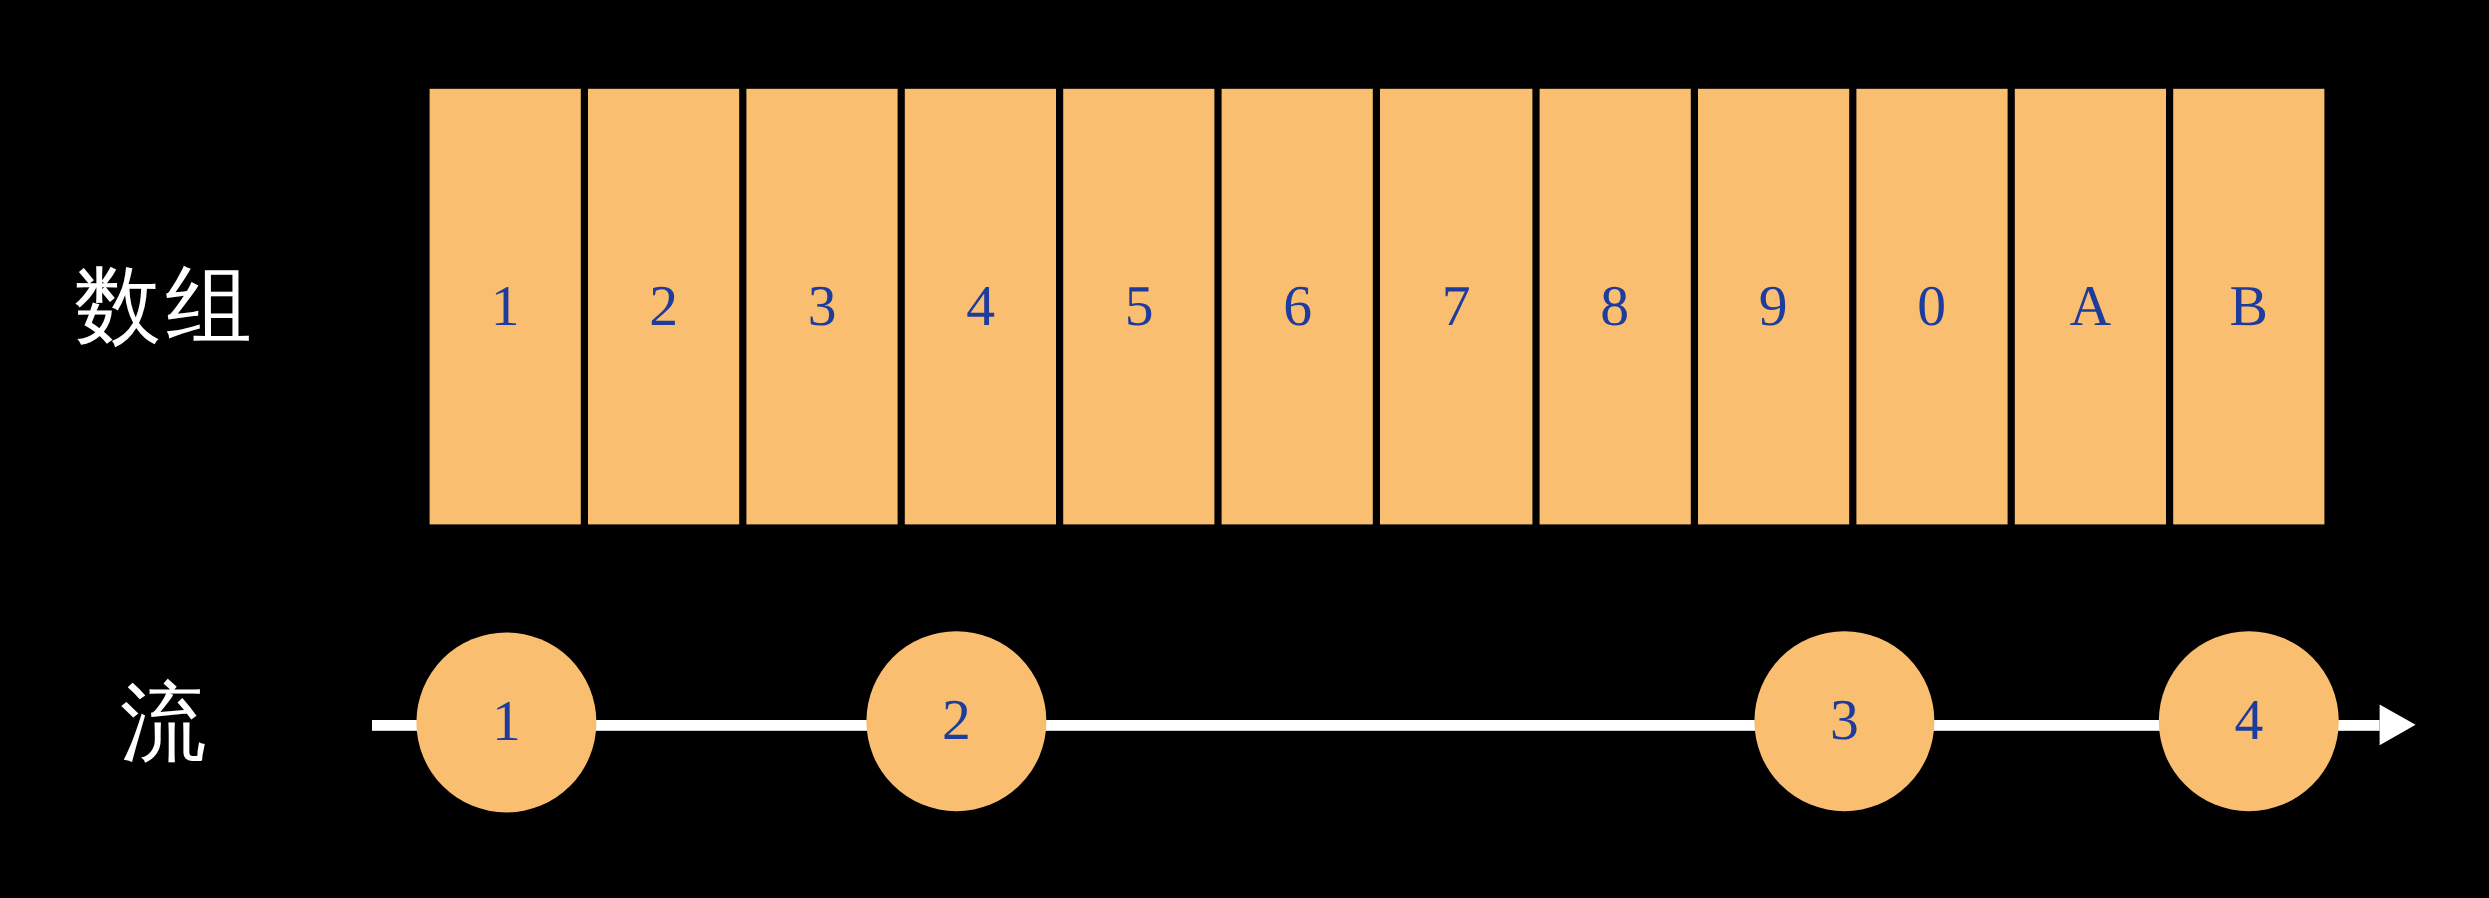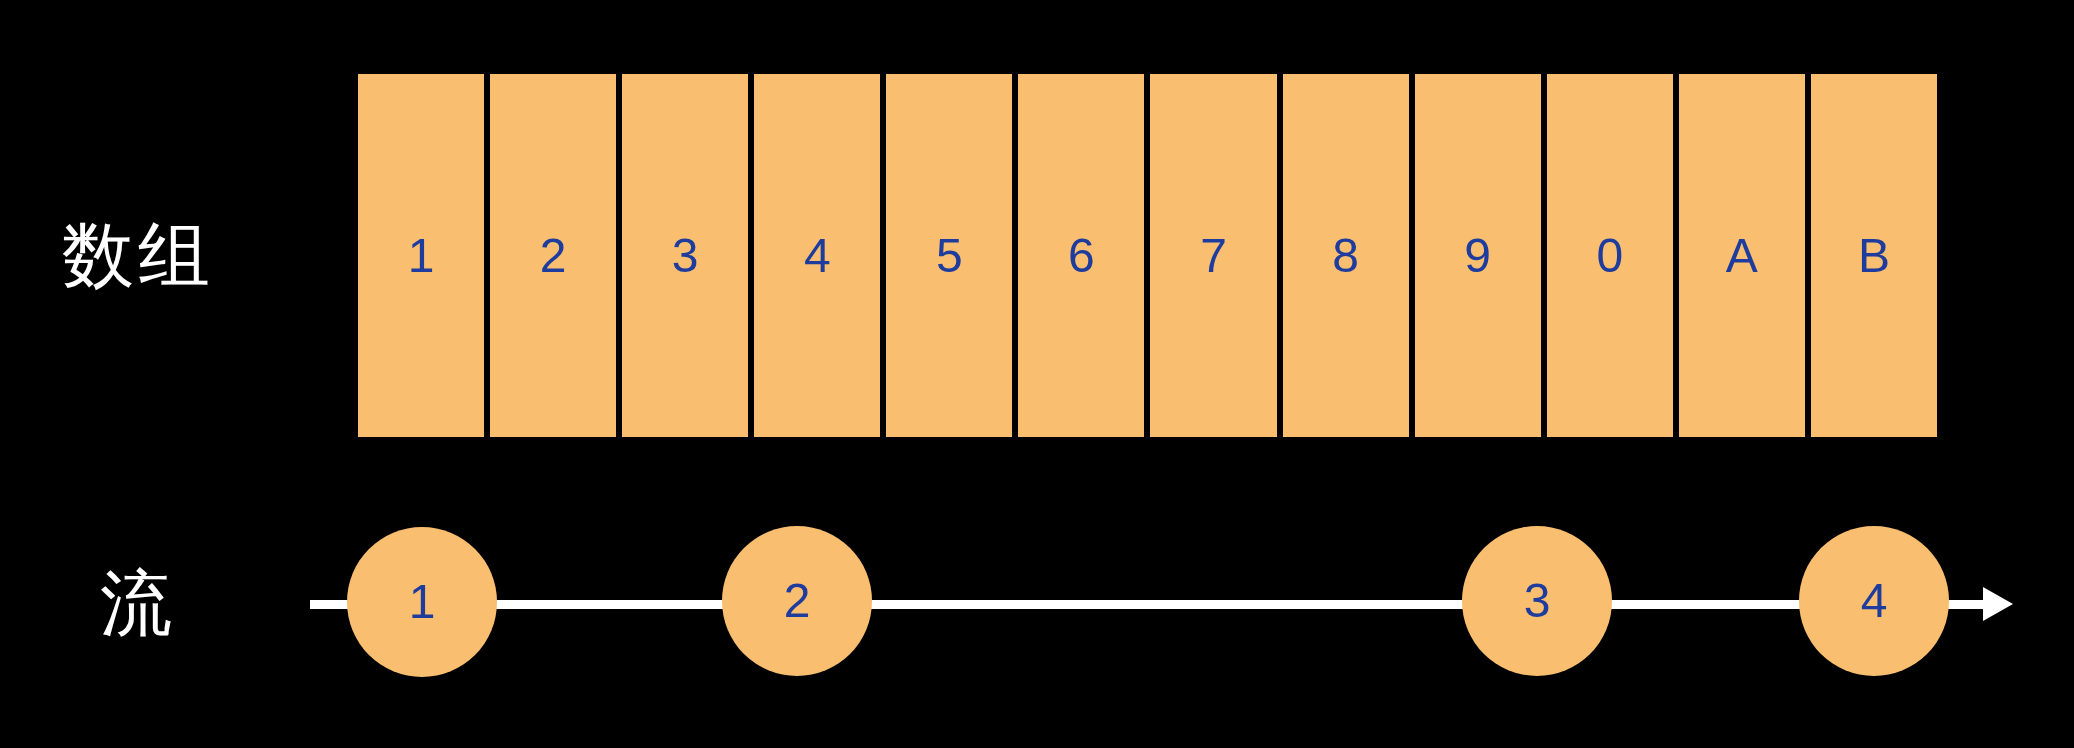--- a/index.html
+++ b/index.html
@@ -6,21 +6,21 @@
     margin: 0;
     padding: 0;
     background: #000000;
   }
   .canvas {
     position: relative;
     width: 2074px;
     height: 748px;
     background: #000000;
     overflow: hidden;
-    font-family: Liberation Sans, sans-serif;
+    font-family: Liberation Serif, serif;
   }
 
   
   .row-label {
     position: absolute;
     color: #ffffff;
     font-size: 72px;
     line-height: 1;
     white-space: nowrap;
     letter-spacing: 4px;

